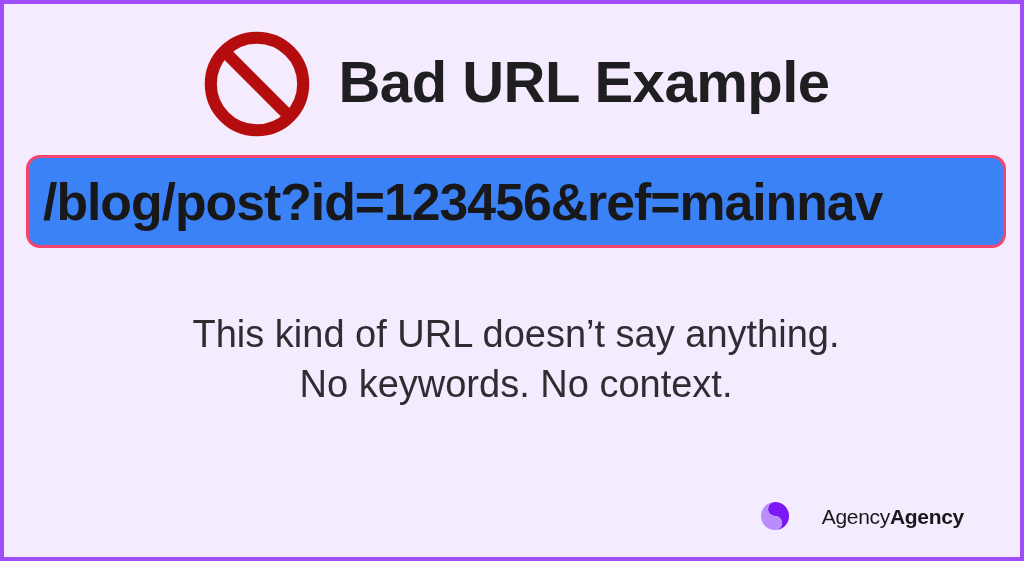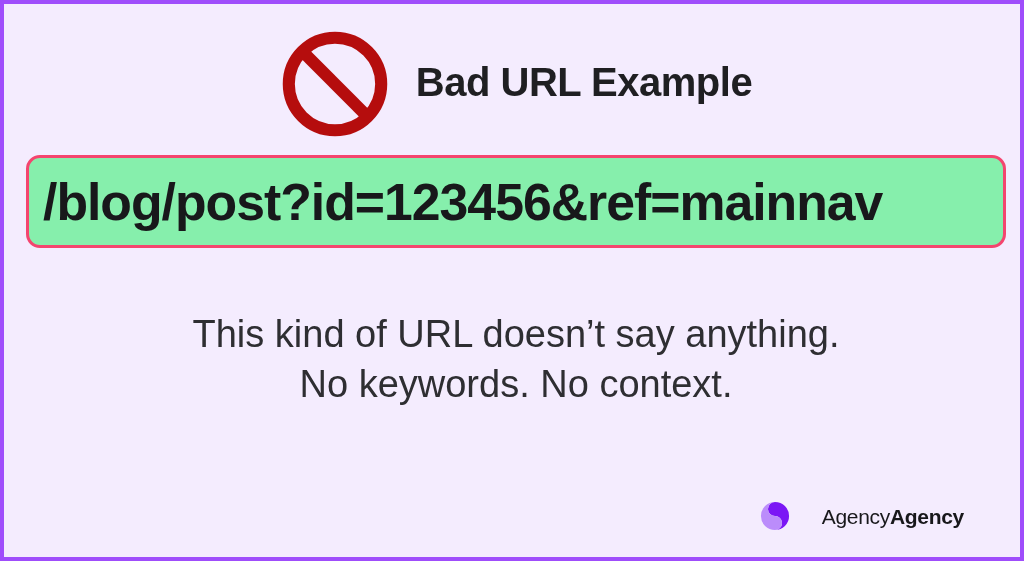--- a/index.html
+++ b/index.html
@@ -33,38 +33,38 @@
   }
 
   .prohibition-icon {
     flex: 0 0 auto;
     width: 110px;
     height: 110px;
     display: block;
   }
 
   .page-title {
-    font-size: 40px;
+    font-size: 58px;
     font-weight: bold;
     color: #1f1f22;
     letter-spacing: -0.5px;
     line-height: 1;
     white-space: nowrap;
     margin: 0;
     padding-bottom: 4px;
   }
 
   
   .url-box {
     position: absolute;
     left: 22px;
     top: 151px;
     width: 980px;
     height: 93px;
-    background: #86efac;
+    background: #3b82f6;
     border: 3px solid #f4456f;
     border-radius: 14px;
     display: flex;
     align-items: center;
     padding: 0 14px;
   }
 
   .url-text {
     font-family: "Liberation Sans", sans-serif;
     font-size: 52px;

